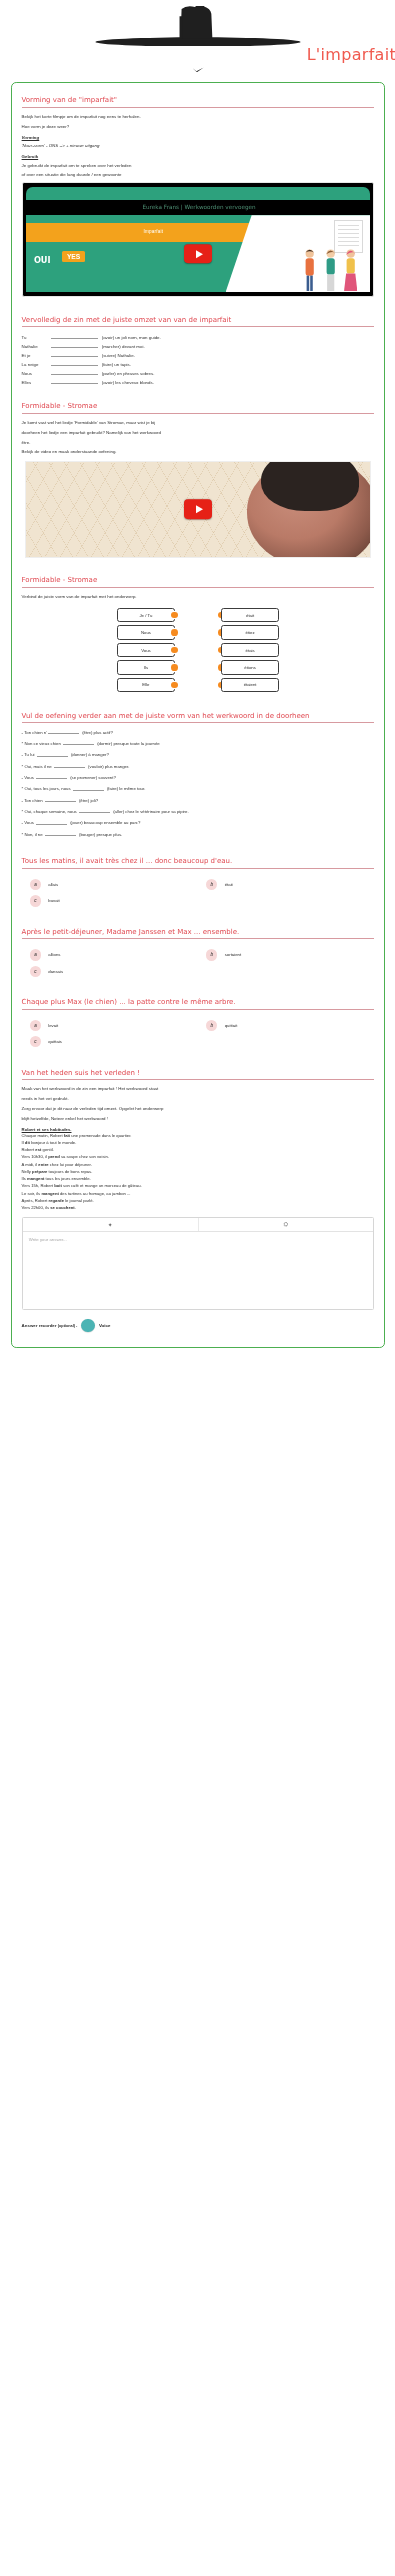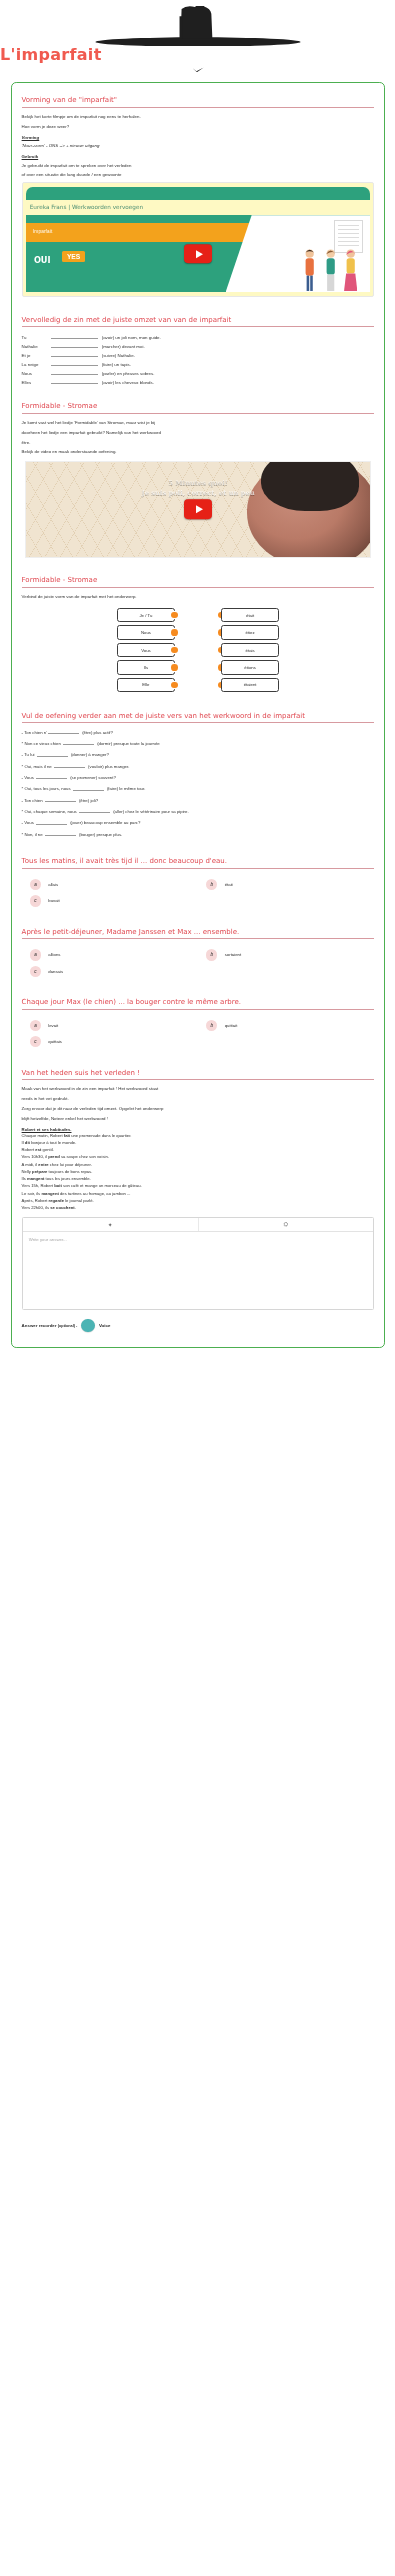--- a/index.html
+++ b/index.html
@@ -24,24 +24,24 @@
     left: 50%;
     transform: translateX(-50%);
     top: 6.2px;
     width: 258px;
     height: 40px;
   }
   .page-title {
     position: absolute;
     left: 0; right: 0;
     top: 45px;
-    text-align: left;
+    text-align: right;
     color: #f05a4f;
     font-size: 16px;
-    font-weight: 700;
+    font-weight: 400;
     letter-spacing: 0.3px;
     font-family: "DejaVu Sans", sans-serif;
   }
   .title-tick {
     position: absolute;
     left: 50%;
     transform: translateX(-50%);
     top: 67px;
     width: 12.4px; height: 5.2px;
   }
@@ -81,21 +81,22 @@
   .para.ital { font-style: italic; }
   .lbl-ul { font-weight: bold; text-decoration: underline; font-size: 4.4px; margin: 4.6px 0 1.5px; }
   .lbl-ul.it { font-style: italic; }
 
   
   .vidcard {
     border: 0.5px solid #e7e7e7;
     border-radius: 2.1px;
     margin: 4.1px 0 3.1px 0;
     overflow: hidden;
-    background: #fef9c3;
+    background: #000000;
+    text-align: center;
   }
   .vid-topbar {
     height: 13.4px;
     background: #2da17d;
     border-radius: 6.7px 6.7px 0 0;
     margin: 3.1px 3.1px 0 3.1px;
   }
   .vid-caption {
     color: #4e8f74;
     font-size: 5.7px;
@@ -433,25 +434,20 @@
     <div class="sec-rule"></div>
     <div class="para">Je komt vast wel het liedje 'Formidable' van Stromae, maar wist je bij</div>
     <div class="para">doorheen het liedje een imparfait gebruikt? Namelijk van het werkwoord</div>
     <div class="para">être.</div>
     <div class="para">Bekijk de video en maak onderstaande oefening.</div>
 
     <div class="strom-stage">
       <div class="strom-pattern"></div>
       <div class="strom-head"></div>
       <div class="strom-hair"></div>
-      <div class="strom-lyrics">
-        <div>5 Minutes quoi!</div>
-        <div class="l2">Je suis poli, correct, et un peu</div>
-        <div class="l2">pourri</div>
-      </div>
       <div class="play-btn"></div>
     </div>
   </div>
 
   <div class="section">
     <div class="sec-title">Formidable - Stromae</div>
     <div class="sec-rule"></div>
     <div class="para">Verbind de juiste vorm van de imparfait met het onderwerp.</div>
     <div class="match-list" id="match-list">
           <div class="match-row">
@@ -486,39 +482,39 @@
             <div class="mbox">Elle</div>
             <div class="dot l"></div>
             <div class="mgap"></div>
             <div class="dot r"></div>
             <div class="mbox">étaient</div>
           </div>
         </div>
   </div>
 
   <div class="section">
-    <div class="sec-title">Vul de oefening verder aan met de juiste vers van het werkwoord in de imparfait</div>
+    <div class="sec-title">Vul de oefening verder aan met de juiste vorm van het werkwoord in de doorheen</div>
     <div class="sec-rule"></div>
     <div id="qlines">
           <div class="q-line">- Ton chien n'<span class="ul"></span> (être) plus actif?</div>
           <div class="q-line">* Non ce vieux chien <span class="ul"></span> (dormir) presque toute la journée</div>
           <div class="q-line">- Tu lui <span class="ul"></span> (donner) à manger?</div>
           <div class="q-line">* Oui, mais il ne <span class="ul"></span> (vouloir) plus manger.</div>
           <div class="q-line">- Vous <span class="ul"></span> (se promener) souvent?</div>
           <div class="q-line">* Oui, tous les jours, nous <span class="ul"></span> (faire) le même tour.</div>
           <div class="q-line">- Ton chien <span class="ul"></span> (être) joli?</div>
           <div class="q-line">* Oui, chaque semaine, nous <span class="ul"></span> (aller) chez le vétérinaire pour sa pipire.</div>
           <div class="q-line">- Vous <span class="ul"></span> (jouer) beaucoup ensemble au parc?</div>
           <div class="q-line">* Non, il ne <span class="ul"></span> (bouger) presque plus.</div>
         </div>
   </div>
 
   <div id="mcq-container">
         <div class="section">
-          <div class="sec-title">Tous les matins, il avait très tijd il ... donc beaucoup d'eau.</div>
+          <div class="sec-title">Tous les matins, il avait très chez il ... donc beaucoup d'eau.</div>
           <div class="sec-rule"></div>
           <div class="mcq">
             <div class="mcq-grid">
               <div class="mcq-item">
                 <div class="mcq-badge">a</div>
                 <div class="mcq-label">allais</div>
               </div>
               <div class="mcq-item">
                 <div class="mcq-badge">b</div>
                 <div class="mcq-label">était</div>
@@ -544,21 +540,21 @@
                 <div class="mcq-label">sortaient</div>
               </div>
               <div class="mcq-item">
                 <div class="mcq-badge">c</div>
                 <div class="mcq-label">dansais</div>
               </div>
             </div>
           </div>
         </div>
         <div class="section">
-          <div class="sec-title">Chaque jour Max (le chien) ... la bouger contre le même arbre.</div>
+          <div class="sec-title">Chaque plus Max (le chien) ... la patte contre le même arbre.</div>
           <div class="sec-rule"></div>
           <div class="mcq">
             <div class="mcq-grid">
               <div class="mcq-item">
                 <div class="mcq-badge">a</div>
                 <div class="mcq-label">levait</div>
               </div>
               <div class="mcq-item">
                 <div class="mcq-badge">b</div>
                 <div class="mcq-label">quittait</div>

